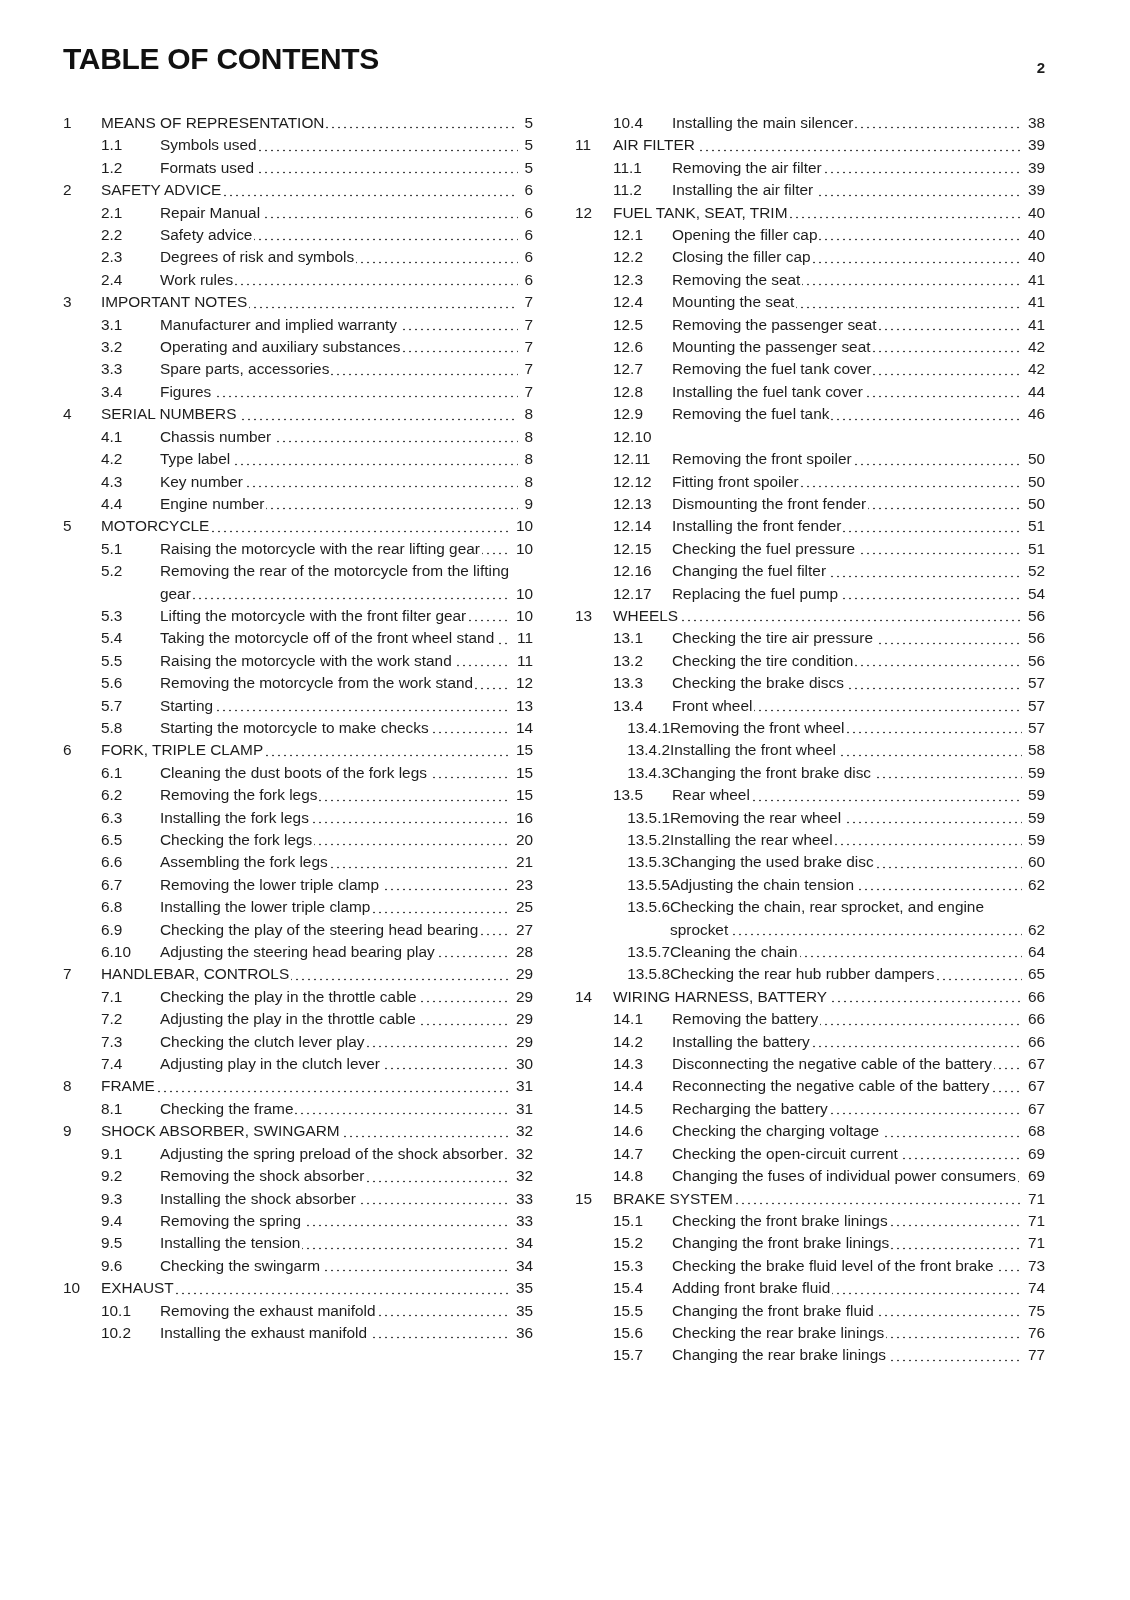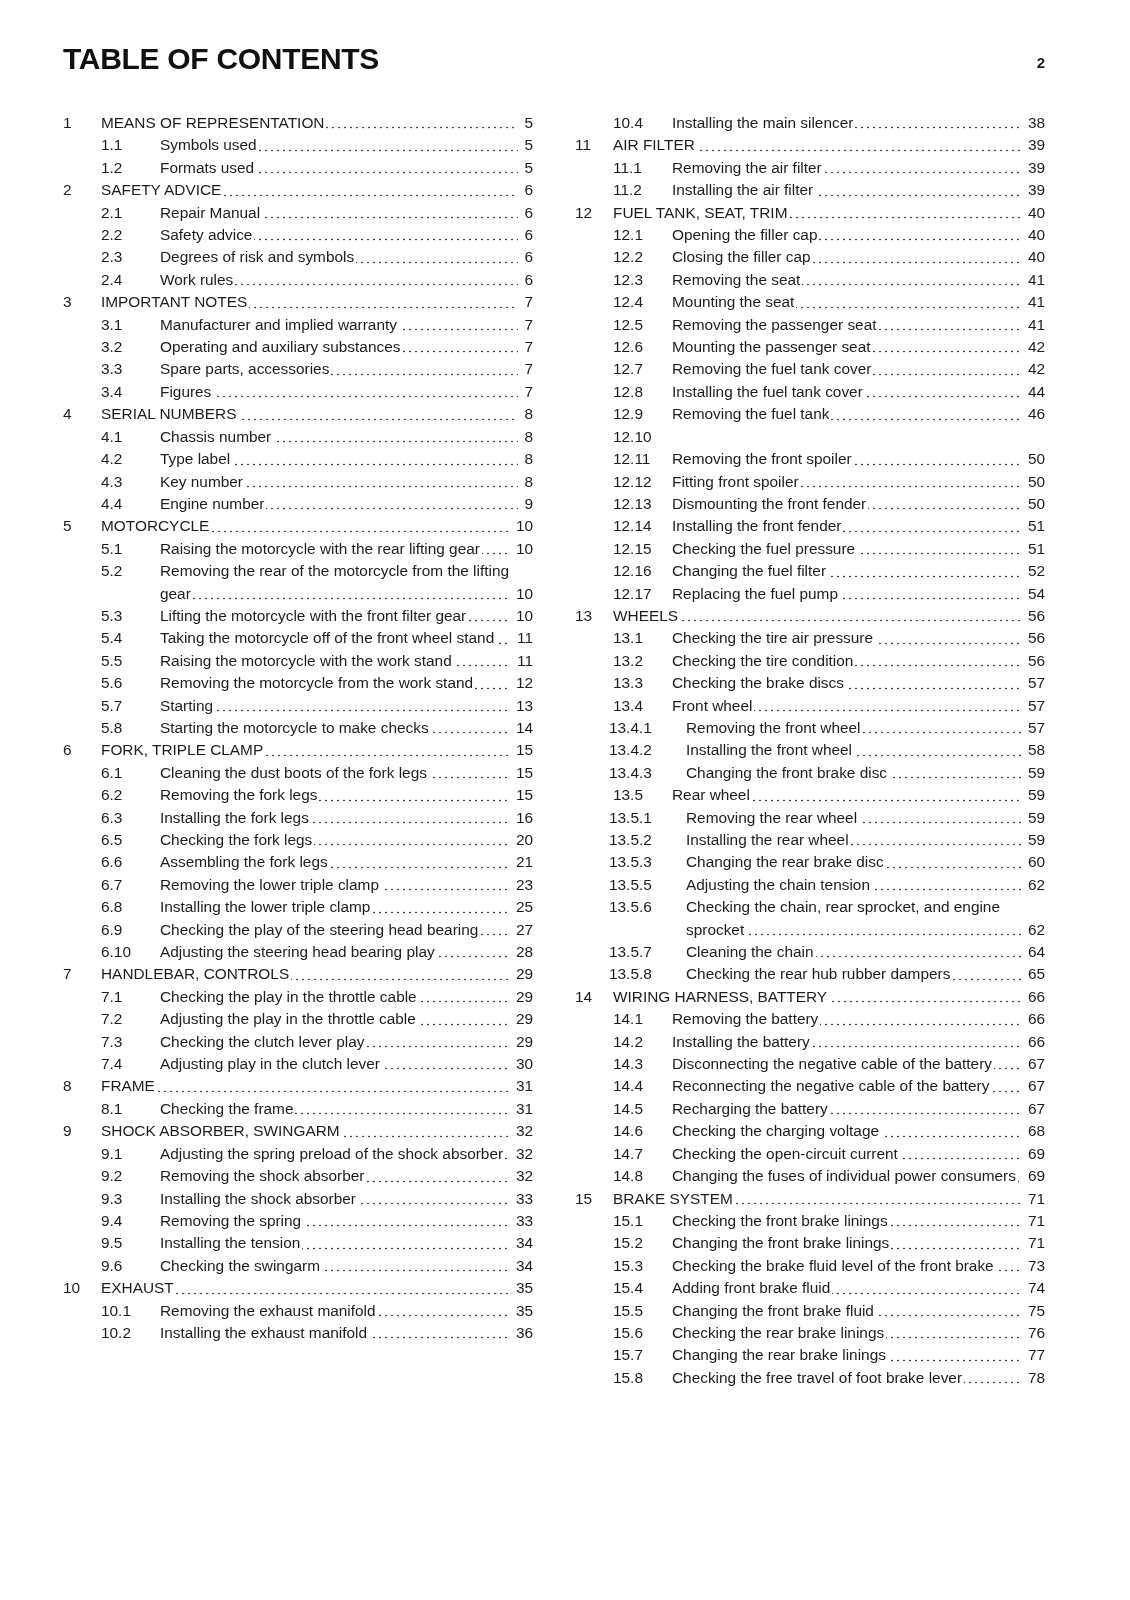--- a/index.html
+++ b/index.html
@@ -12,21 +12,21 @@
     overflow: hidden;
   }
   .page {
     width: 1130px;
     height: 1600px;
     padding: 42px 85px 30px 63px;
   }
   .page-header {
     display: flex;
     justify-content: space-between;
-    align-items: flex-start;
+    align-items: flex-end;
     margin-bottom: 36px;
   }
   .page-title {
     font-size: 30px;
     line-height: 34px;
     font-weight: 700;
     letter-spacing: -0.3px;
     color: #111111;
   }
   .page-number {
@@ -44,21 +44,21 @@
     display: flex;
     font-size: 15.4px;
     line-height: 22.4px;
   }
   .entry .num {
     flex-shrink: 0;
     background: #fff;
   }
   .lvl0 .num { width: 38px; margin-left: 0; }
   .lvl1 .num { width: 59px; margin-left: 38px; }
-  .lvl2 .num { width: 77px; margin-left: 34px; }
+  .lvl2 .num { width: 77px; margin-left: 18px; text-align: right; }
   .rest {
     flex: 1;
     min-width: 0;
     position: relative;
     
     background-image: radial-gradient(circle, #444444 0.9px, rgba(0,0,0,0) 1.15px);
     background-size: 6px 3px;
     background-repeat: repeat-x;
     background-position: left 1px bottom 5px;
   }
@@ -428,21 +428,21 @@
         <div class="entry lvl2">
           <span class="num">13.5.1</span>
           <span class="rest"><span class="title">Removing the rear wheel</span><span class="pg">59</span></span>
         </div>
         <div class="entry lvl2">
           <span class="num">13.5.2</span>
           <span class="rest"><span class="title">Installing the rear wheel</span><span class="pg">59</span></span>
         </div>
         <div class="entry lvl2">
           <span class="num">13.5.3</span>
-          <span class="rest"><span class="title">Changing the rear brake disc</span><span class="pg">60</span></span>
+          <span class="rest"><span class="title">Changing the used brake disc</span><span class="pg">60</span></span>
         </div>
         <div class="entry lvl2">
           <span class="num">13.5.5</span>
           <span class="rest"><span class="title">Adjusting the chain tension</span><span class="pg">62</span></span>
         </div>
         <div class="entry lvl2">
           <span class="num">13.5.6</span>
           <span class="rest"><span class="title">Checking the chain, rear sprocket, and engine sprocket</span><span class="pg">62</span></span>
         </div>
         <div class="entry lvl2">
@@ -513,20 +513,16 @@
           <span class="num">15.5</span>
           <span class="rest"><span class="title">Changing the front brake fluid</span><span class="pg">75</span></span>
         </div>
         <div class="entry lvl1">
           <span class="num">15.6</span>
           <span class="rest"><span class="title">Checking the rear brake linings</span><span class="pg">76</span></span>
         </div>
         <div class="entry lvl1">
           <span class="num">15.7</span>
           <span class="rest"><span class="title">Changing the rear brake linings</span><span class="pg">77</span></span>
-        </div>
-        <div class="entry lvl1">
-          <span class="num">15.8</span>
-          <span class="rest"><span class="title">Checking the free travel of foot brake lever</span><span class="pg">78</span></span>
         </div>
       </div>
   </div>
 </div>
 
 </body></html>

